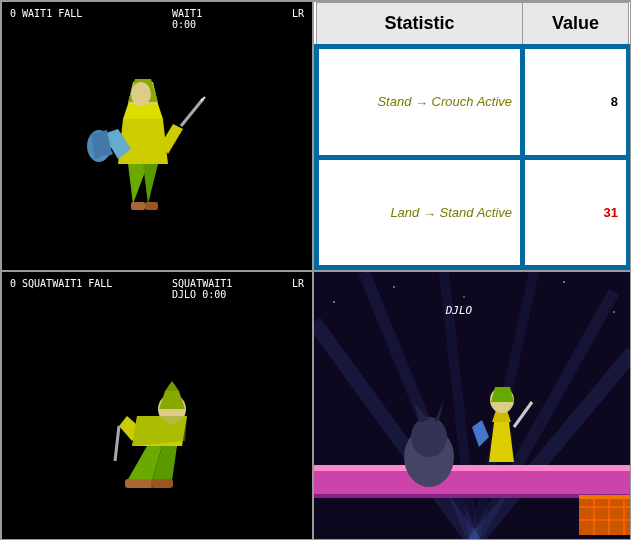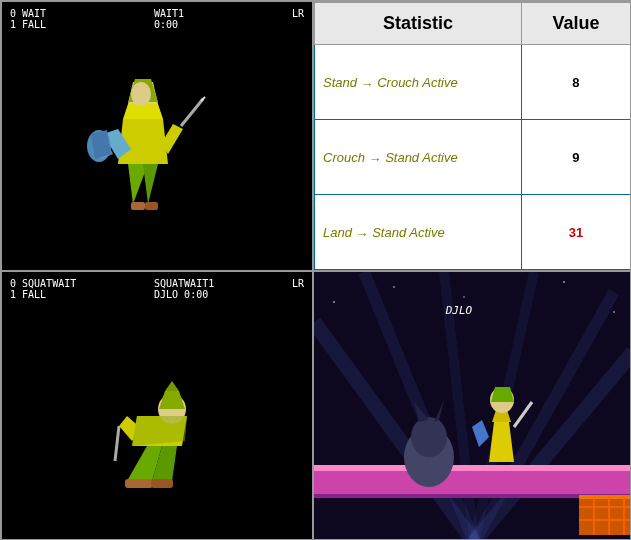--- a/index.html
+++ b/index.html
@@ -34,21 +34,21 @@
       top: 6px;
       left: 0;
       right: 0;
       display: flex;
       justify-content: space-between;
       padding: 0 8px;
       color: #fff;
       font-size: 10px;
       font-family: monospace;
     }
-    .hud-left { display: flex; flex-direction: column; }
+    .hud-left { display: flex; flex-direction: row; }
     .hud-center { text-align: left; }
     .hud-right { }
 
     
     .char-top {
       position: absolute;
       top: 50%;
       left: 50%;
       transform: translate(-60%, -45%);
       width: 140px;
@@ -77,23 +77,24 @@
     .stats-table th {
       background: #e8e8e8;
       border: 1px solid #999;
       padding: 10px 16px;
       text-align: center;
       font-weight: bold;
       font-size: 18px;
       color: #000;
     }
     .stats-table td {
-      border: 1px solid #0369a1;
+      border: 5px solid #0369a1;
       padding: 12px 8px;
       font-size: 13px;
+      text-align: right;
     }
     .stat-name {
       color: #7a7a00;
       font-style: italic;
     }
     .stat-value {
       text-align: center;
       font-weight: bold;
       color: #000;
     }
@@ -165,24 +166,20 @@
           <th>Statistic</th>
           <th>Value</th>
         </tr>
       </thead>
       <tbody id="stats-tbody">
       <tr>
             <td class="stat-name">Stand → Crouch Active</td>
             <td class="stat-value">8</td>
           </tr>
           <tr>
-            <td class="stat-name">Crouch → Stand Active</td>
-            <td class="stat-value">9</td>
-          </tr>
-          <tr>
             <td class="stat-name">Land → Stand Active</td>
             <td class="stat-value highlight">31</td>
           </tr>
         </tbody>
     </table>
   </div>
 
   <div class="cell game-screen">
     <div class="hud">
       <div class="hud-left">

